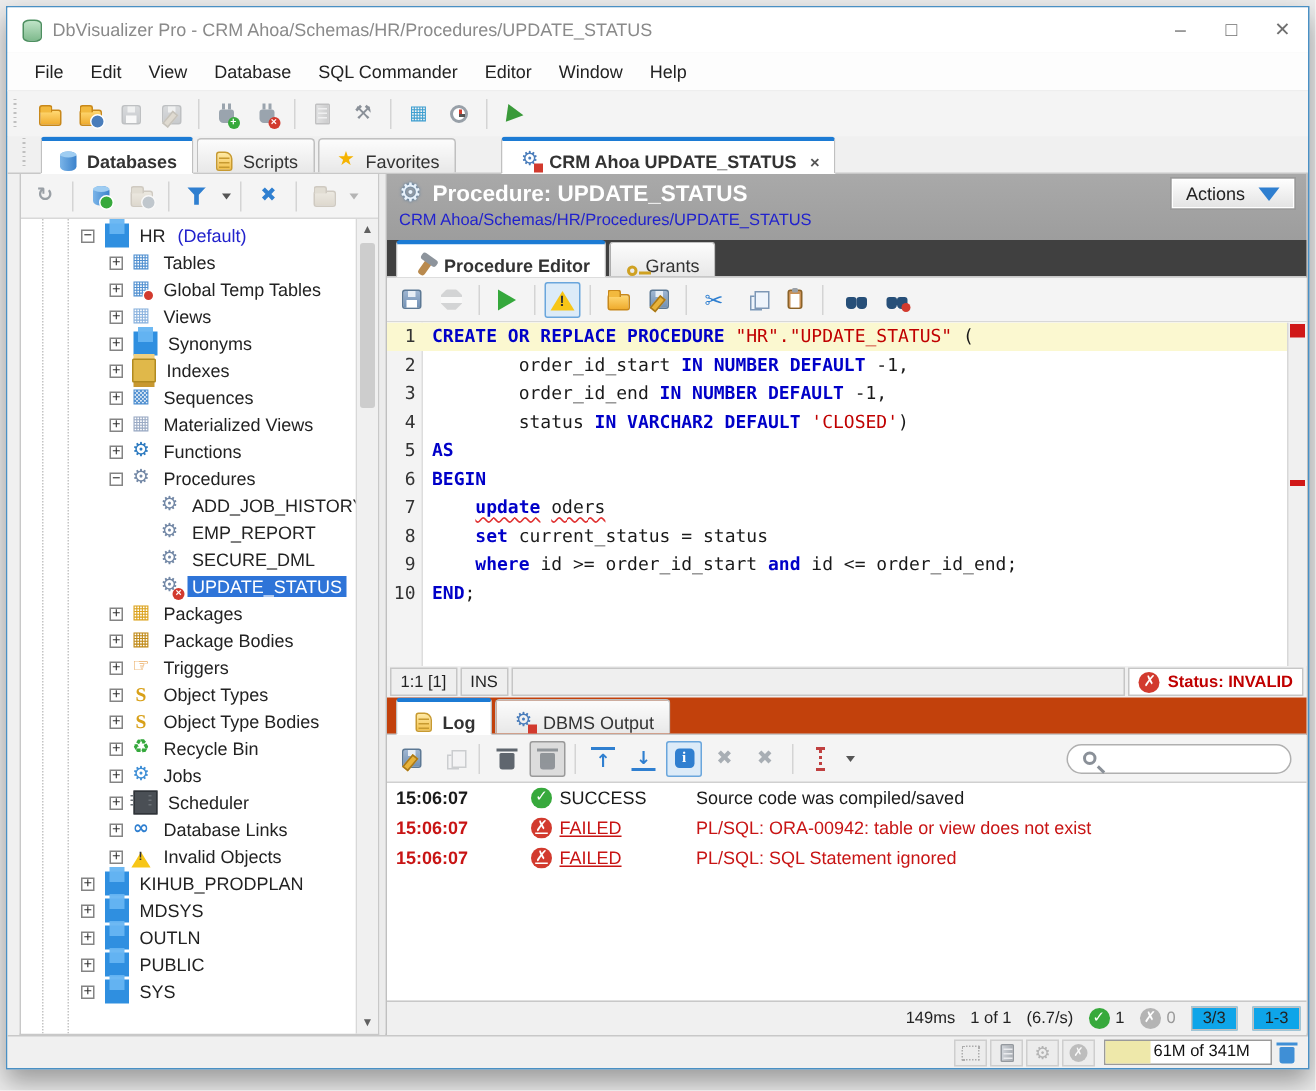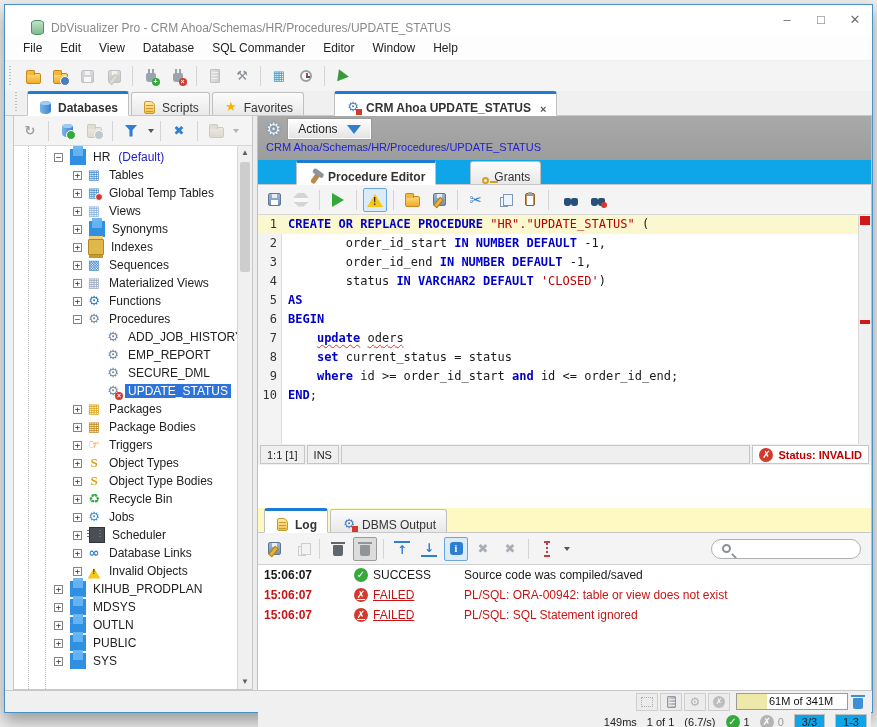--- a/index.html
+++ b/index.html
@@ -4,21 +4,21 @@
 <style>
   * { margin:0; padding:0; box-sizing:border-box; }
   html,body { width:877px; height:727px; }
   body { font-family:"Liberation Sans", sans-serif; background:#ececec; position:relative; overflow:hidden; }
 
   .window { position:absolute; left:4px; top:4px; width:869px; height:709px;
     background:#f0f0f0; border:1px solid #4a90c4; box-shadow:0 8px 16px rgba(0,0,0,.35);
     display:flex; flex-direction:column; }
 
   
-  .titlebar { height:30px; background:#fff; display:flex; align-items:flex-end; padding-left:24px; flex:none; }
+  .titlebar { height:30px; background:#fff; display:flex; align-items:center; padding-left:8px; flex:none; }
   .title-text { color:#8a8a8a; font-size:12px; margin-left:6px; flex:1; white-space:nowrap; overflow:hidden; }
   .winbtn { width:34px; height:30px; text-align:center; line-height:30px; color:#707070; font-size:13px; }
   .app-logo { width:16px; height:16px; position:relative; flex:none; }
   .app-logo::before { content:""; position:absolute; left:2px; top:1px; width:11px; height:13px; background:linear-gradient(#bfe3c7,#7fba8d); border:1px solid #4d8f60; border-radius:5px/3px; }
 
   
   .menubar { height:26px; background:#fdfdfd; display:flex; align-items:center; padding-left:10px; gap:2px; flex:none; border-bottom:1px solid #eee; }
   .menu-item { font-size:12px; color:#222; padding:4px 8px; }
 
   
@@ -176,21 +176,21 @@
   .vsb .thumb { position:absolute; left:2px; right:2px; top:2px; height:110px; background:#cdcdcd; border-radius:2px; }
 
   
   .objheader { height:44px; background:linear-gradient(#a9a9a9,#9d9d9d); padding:3px 8px 2px; flex:none; position:relative; }
   .objheader .trow1 { display:flex; align-items:center; gap:7px; }
   .obj-gear { color:#e8f2fb; font-size:17px; line-height:20px; text-shadow:0 0 2px #3a6a9a; }
   .obj-title { color:#fff; font-size:15px; font-weight:bold; flex:1; }
   .actions-btn { display:flex; align-items:center; gap:7px; background:linear-gradient(#fdfdfd,#e4e4e4); border:1px solid #fff; outline:1px solid #9a9a9a; padding:2px 9px; font-size:12px; color:#222; }
   .obj-crumb { color:#2222cc; font-size:11px; margin-top:2px; }
 
-  .rtabs { background:#0ea5e9;gap:32px; }
+  .rtabs { background:#404040; }
 
   
   .edtoolbar { border-bottom:1px solid #d8d8d8; background:#f4f4f4; }
   .code { position:relative; height:229px; background:#fff; overflow:hidden; font-family:"DejaVu Sans Mono",monospace; font-size:12px; flex:none; display:flex; }
   .codebody { flex:1; position:relative; }
   .gutterbg { position:absolute; left:0; top:0; bottom:0; width:24px; background:#f3f3f3; border-right:1px solid #ddd; }
   .cl { position:relative; height:19px; line-height:19px; white-space:pre; display:flex; }
   .cl.hl { background:#fbf8d0; }
   .lno { display:inline-block; width:24px; flex:none; text-align:right; padding-right:5px; color:#333; }
   .clbody { padding-left:6px; }
@@ -202,21 +202,21 @@
   .emark-top { position:absolute; top:1px; left:1px; width:10px; height:9px; background:#d01818; }
   .emark-mid { position:absolute; top:105px; left:1px; width:10px; height:4px; background:#d01818; }
 
   
   .edstatus { height:21px; display:flex; gap:2px; padding:1px 2px; background:#f0f0f0; font-size:11px; align-items:stretch; flex:none; }
   .cell { border:1px solid #c6c6c6; background:#efefef; display:flex; align-items:center; padding:0 6px; color:#222; }
   .cell.grow { flex:1; }
   .cell.status-invalid { background:#fff; gap:5px; color:#c00000; font-weight:bold; }
 
   
-  .logtabs { background:#fef9c3;margin-top:43px; }
+  .logtabs { background:#c2410c; }
   .i-gearred { color:#4a7dbb; }
   .i-gearred::after { content:""; position:absolute; right:-1px; bottom:0; width:6px; height:6px; background:#d23a2e; }
   .logtoolbar { height:32px; border-bottom:1px solid #d0d0d0; }
   .searchbox { display:flex; align-items:center; width:150px; height:20px; border:1px solid #b0b0b0; border-radius:10px; background:#fff; padding:0 8px; gap:4px; margin-right:6px; }
   .searchbox input { border:none; outline:none; flex:1; font-size:11px; min-width:0; background:transparent; }
 
   .logtable { height:145px; overflow:hidden; background:#fff; flex:none; font-size:12px; }
   .lrow { display:flex; height:20px; align-items:center; border-bottom:1px solid transparent; }
   .lrow.head { height:21px; background:linear-gradient(#fcfcfc,#efefef); border-bottom:1px solid #c8c8c8; color:#333; }
   .lc { padding:0 6px; display:flex; align-items:center; gap:5px; overflow:hidden; white-space:nowrap; }
@@ -519,20 +519,21 @@
       </div>
     </div>
 
     <div class="splitter"></div>
 
     <div class="rightpanel">
 
       <div class="objheader">
         <div class="trow1">
           <span class="obj-gear g">⚙</span>
+          <span class="obj-title">Procedure: UPDATE_STATUS</span>
           <span class="actions-btn">
             <span>Actions</span>
             <span class="caret big"></span>
           </span>
         </div>
         <div class="obj-crumb">CRM Ahoa/Schemas/HR/Procedures/UPDATE_STATUS</div>
       </div>
 
       <div class="tabstrip rtabs">
         <span style="width:6px"></span>

